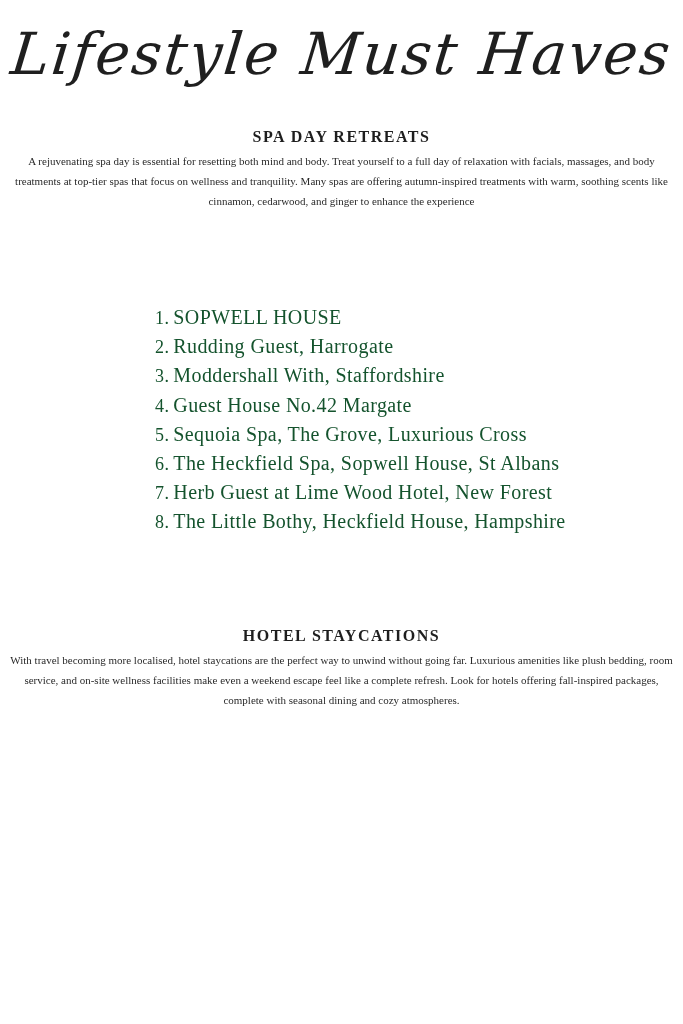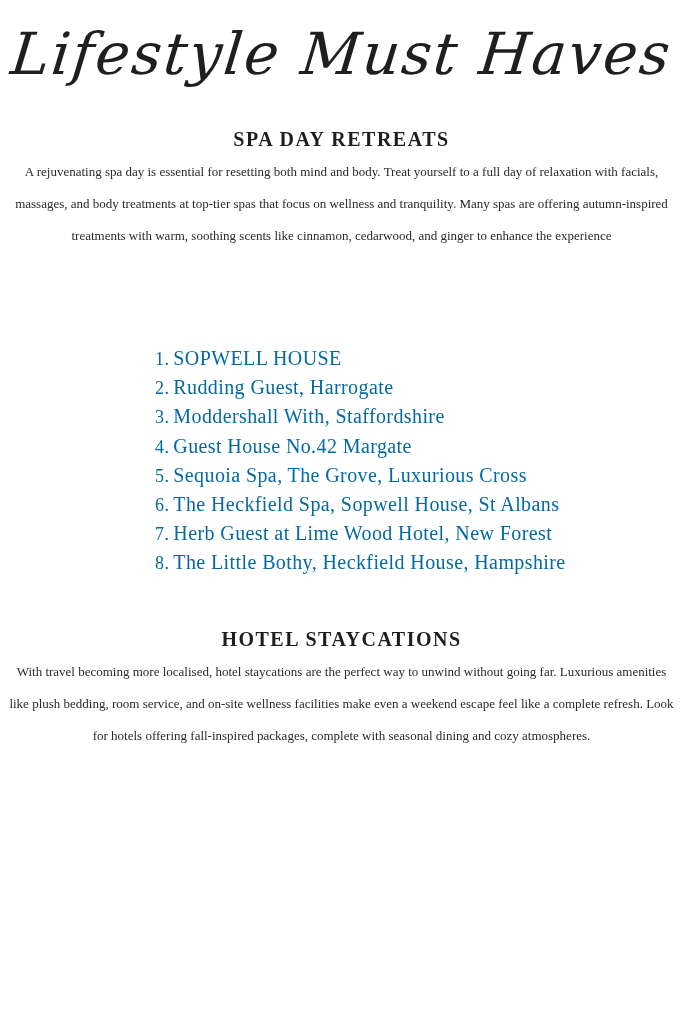--- a/index.html
+++ b/index.html
@@ -26,47 +26,47 @@
     font-size: 58px;
     line-height: 96px;
     letter-spacing: 2px;
     color: #1f1f1f;
     transform: skewX(-6deg);
   }
   .section-heading {
     text-align: center;
     font-family: "Liberation Serif", serif;
     font-weight: 600;
-    font-size: 20px;
+    font-size: 16px;
     letter-spacing: 1.5px;
     color: #1e1e1e;
     margin: 0;
   }
   .heading-spa {
     margin-top: 26px;
   }
   .heading-hotel {
-    margin-top: 50px;
+    margin-top: 90px;
   }
   .section-body {
     width: 670px;
     margin: 5px auto 0;
     text-align: center;
-    font-size: 13px;
-    line-height: 32px;
+    font-size: 11px;
+    line-height: 20px;
     color: #2a2a2a;
   }
   .spa-list {
     margin: 92px 0 0 155px;
     padding: 0;
     list-style: none;
     counter-reset: spa;
     font-size: 20px;
     line-height: 28.2px;
-    color: #0369a1;
+    color: #14532d;
     letter-spacing: 0.4px;
   }
   .spa-list li {
     counter-increment: spa;
   }
   .spa-list li::before {
     content: counter(spa) ".";
     margin-right: 4px;
     font-size: 18px;
   }

